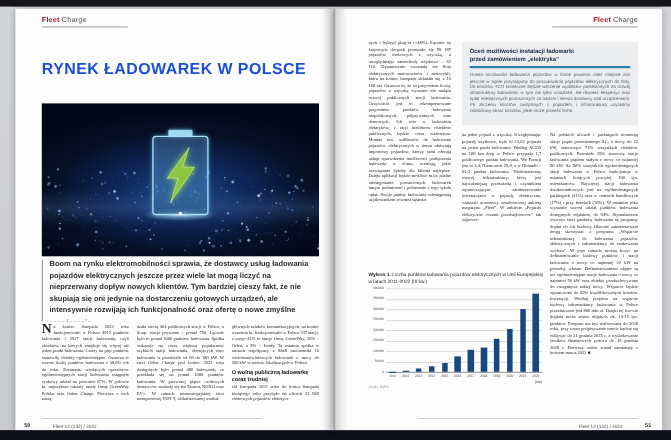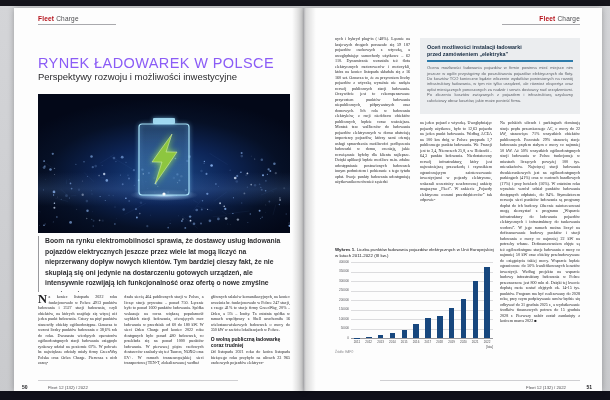--- a/index.html
+++ b/index.html
@@ -13,21 +13,21 @@
   .gutter-shadow{position:absolute;left:292px;top:8px;width:24px;height:383px;pointer-events:none;
     background:linear-gradient(90deg,rgba(0,0,0,0),rgba(0,0,0,.18) 42%,rgba(40,40,50,.33) 50%,rgba(0,0,0,.14) 58%,rgba(0,0,0,0));}
   .abs{position:absolute;}
   
   .brand{font-size:6.5px;letter-spacing:.2px;}
   .brand .fleet{color:#b5121b;font-weight:bold;}
   .brand .charge{color:#4a4a4d;}
   .brand-rule{height:1px;background:#a9a9ad;width:78px;}
   
   .kicker{font-size:16.5px;letter-spacing:3px;color:#232326;}
-  .main-title{font-size:14.5px;font-weight:normal;letter-spacing:.4px;color:#8b5cf6;}
+  .main-title{font-size:14.5px;font-weight:bold;letter-spacing:.4px;color:#1d4ed8;}
   .subtitle{font-size:9.5px;color:#2b2b2e;}
   
   .hero{left:24px;top:86px;width:252px;height:139px;overflow:hidden;
     background:radial-gradient(ellipse 65% 55% at 50% 58%,#1a4584 0%,#0d2557 38%,#061026 72%,#030818 100%);}
   .hero-band{position:absolute;left:0;top:78px;width:252px;height:34px;
     background:linear-gradient(180deg,rgba(90,140,220,0) 0%,rgba(110,160,235,.18) 50%,rgba(90,140,220,0) 100%);}
   
   .lead{left:24px;top:228px;width:246px;height:56px;overflow:hidden;
     border-left:1.5px solid #9a9a9e;padding-left:6px;
     font-size:6.8px;font-weight:bold;line-height:10.6px;color:#2e2e31;}
@@ -72,21 +72,20 @@
 <div class="bar-bottom"></div>
 
 <div class="page" id="left-page">
 
   <div class="abs brand" style="left:24px;top:7px;">
     <span class="fleet">Fleet</span><span class="charge"> </span><span class="charge">Charge</span>
   </div>
   <div class="abs brand-rule" style="left:24px;top:16px;"></div>
 
   <div class="abs main-title" style="left:24px;top:47px;">RYNEK ŁADOWAREK W POLSCE</div>
-  <div class="abs subtitle" style="left:24px;top:63px;">Perspektywy rozwoju i możliwości inwestycyjne</div>
 
   <div class="abs hero">
     <div class="hero-band"></div>
     <svg width="252" height="139" viewBox="0 0 252 139" style="position:absolute;left:0;top:0;">
       <defs>
         <radialGradient id="glowGrad" cx="50%" cy="50%" r="50%">
           <stop offset="0%" stop-color="#ffffff" stop-opacity="0.95"></stop>
           <stop offset="40%" stop-color="#bcd8ff" stop-opacity="0.45"></stop>
           <stop offset="100%" stop-color="#bcd8ff" stop-opacity="0"></stop>
         </radialGradient>

